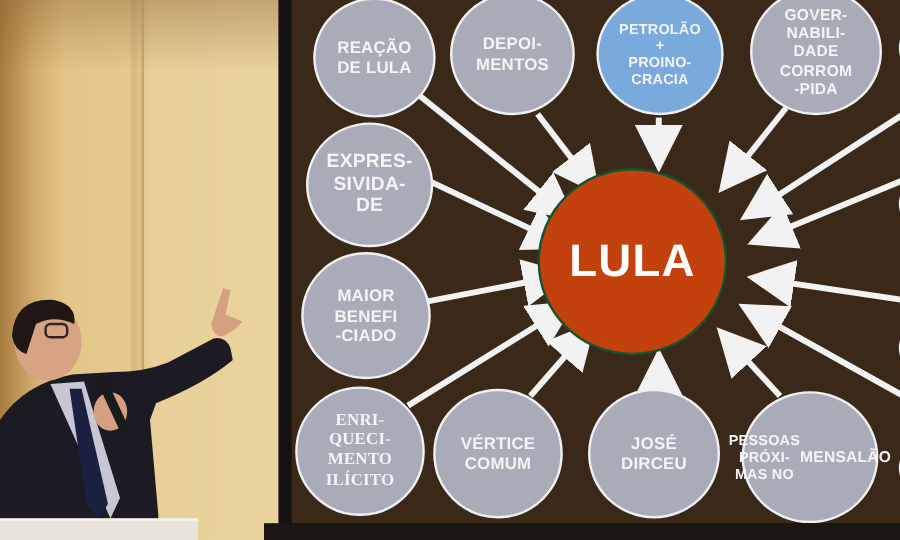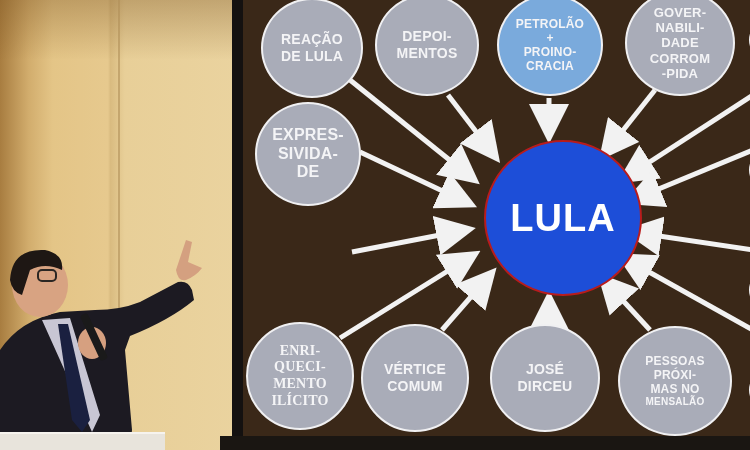--- a/index.html
+++ b/index.html
@@ -8,23 +8,23 @@
     background: linear-gradient(90deg, #a87d40 0%, #d2ad6d 12%, #e4c587 22%, #e6c98e 45%, #d9bb80 46%, #e8cf98 52%, #ead39f 100%); }
   .wall .seam { position: absolute; left: 118px; top: 0; width: 2px; height: 450px; background: #b08f58; opacity: .6; }
   .wall .shade { position: absolute; left: 0; top: 0; width: 240px; height: 60px; background: linear-gradient(180deg, rgba(120,80,30,.35), rgba(0,0,0,0)); }
   .screen-frame { position: absolute; left: 232px; top: 0; width: 520px; height: 450px; background: #141110; }
   .screen { position: absolute; left: 243px; top: 0; width: 510px; height: 436px; background: #3a2818; overflow: hidden; }
   .screen-bottom { position: absolute; left: 220px; top: 436px; width: 530px; height: 14px; background: #1a1612; }
   svg.diagram { position: absolute; left: 0; top: 0; }
   .bubble { position: absolute; border-radius: 50%; background: #a9acb8; border: 2px solid #f0f0f2; box-sizing: border-box;
     display: flex; align-items: center; justify-content: center; text-align: center; color: #f4f4f6; font-weight: bold; font-size: 14px; line-height: 1.18; letter-spacing: .2px; white-space: pre-line; }
   .bubble.blue { background: #7aaadc; }
-  .center-bubble { position: absolute; left: 484px; top: 140px; width: 158px; height: 156px; border-radius: 50%; background: #1d4ed8; border: 2px solid #b91c1c; box-sizing: border-box;
+  .center-bubble { position: absolute; left: 448px; top: 140px; width: 158px; height: 156px; border-radius: 50%; background: #c2410c; border: 2px solid #14532d; box-sizing: border-box;
     display: flex; align-items: center; justify-content: center; color: #ffffff; font-weight: bold; font-size: 38px; letter-spacing: 1px; }
-  .small-line { font-size: 10px; }
+  .small-line { font-size: 13px; }
   
   .person { position: absolute; left: 0; top: 240px; width: 230px; height: 210px; }
   .podium { position: absolute; left: 0; top: 432px; width: 165px; height: 18px; background: #e8e4dc; border-top: 2px solid #f6f3ee; }
 </style>
 </head>
 <body>
 
 <div class="wall">
   <div class="shade"></div>
   <div class="seam"></div>
@@ -71,29 +71,32 @@
 PROINO-
 CRACIA</div>
   <div class="bubble" style="left:382px;top:-10px;width:110px;height:106px;font-size:13px;">GOVER-
 NABILI-
 DADE
 CORROM
 -PIDA</div>
   <div class="bubble" style="left:12px;top:102px;width:106px;height:104px;font-size:16px;">EXPRES-
 SIVIDA-
 DE</div>
+  <div class="bubble" style="left:8px;top:210px;width:108px;height:106px;">MAIOR
+BENEFI
+-CIADO</div>
   <div class="bubble" style="left:3px;top:322px;width:108px;height:108px;font-family:Liberation Serif, serif;">ENRI-
 QUECI-
 MENTO
 ILÍCITO</div>
   <div class="bubble" style="left:118px;top:324px;width:108px;height:108px;">VÉRTICE
 COMUM</div>
   <div class="bubble" style="left:247px;top:324px;width:110px;height:108px;text-align:center;">JOSÉ
 DIRCEU</div>
-  <div class="bubble" style="left:375px;top:326px;width:114px;height:110px;font-size:12px;flex-direction:column;">
+  <div class="bubble" style="left:375px;top:326px;width:114px;height:110px;font-size:12px;flex-direction:row;">
     <span style="white-space:pre-line;">PESSOAS
 PRÓXI-
 MAS NO</span>
     <span class="small-line">MENSALÃO</span>
   </div>
 </div>
 
 <div class="center-bubble">LULA</div>
 <div class="screen-bottom"></div>
 

